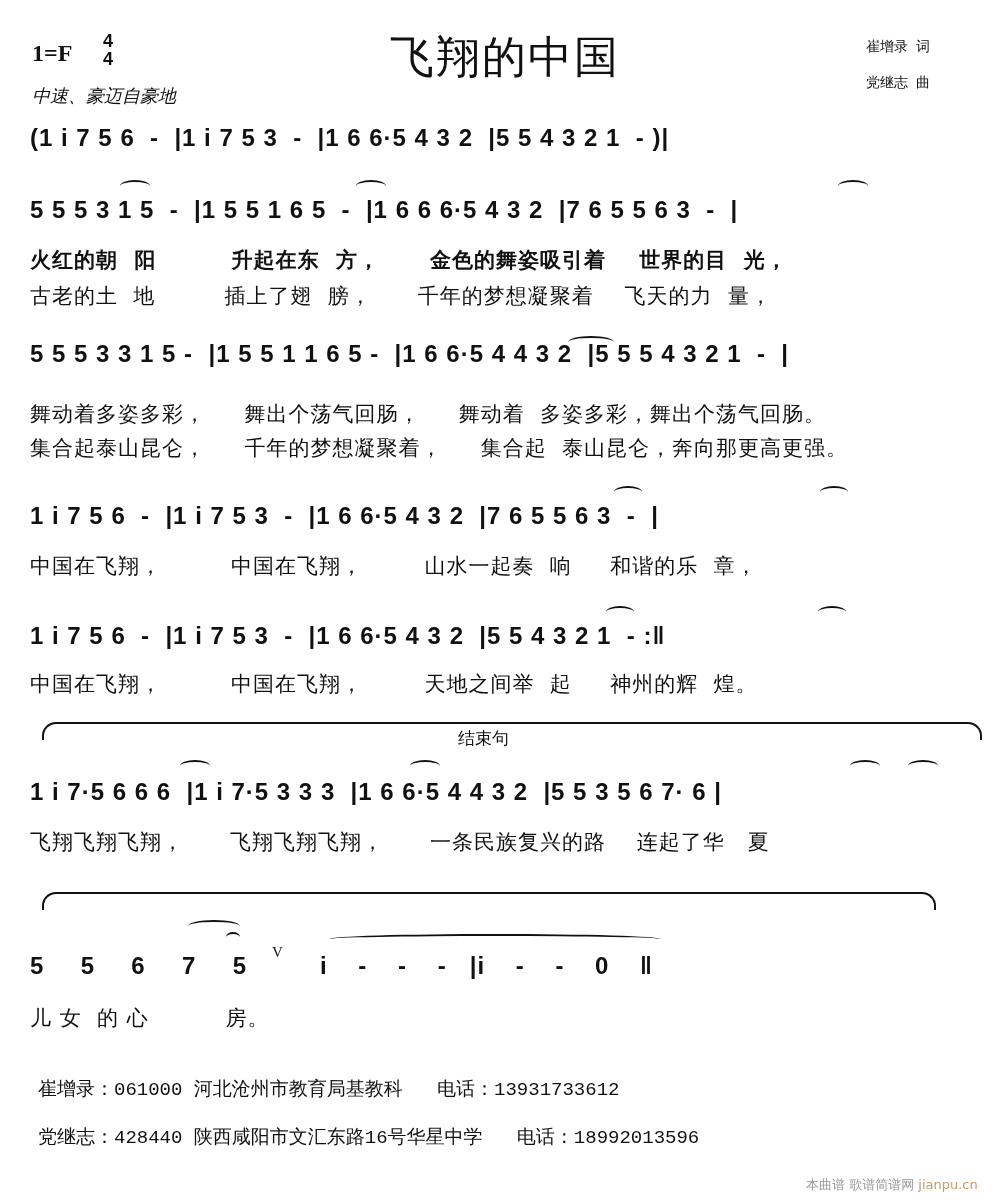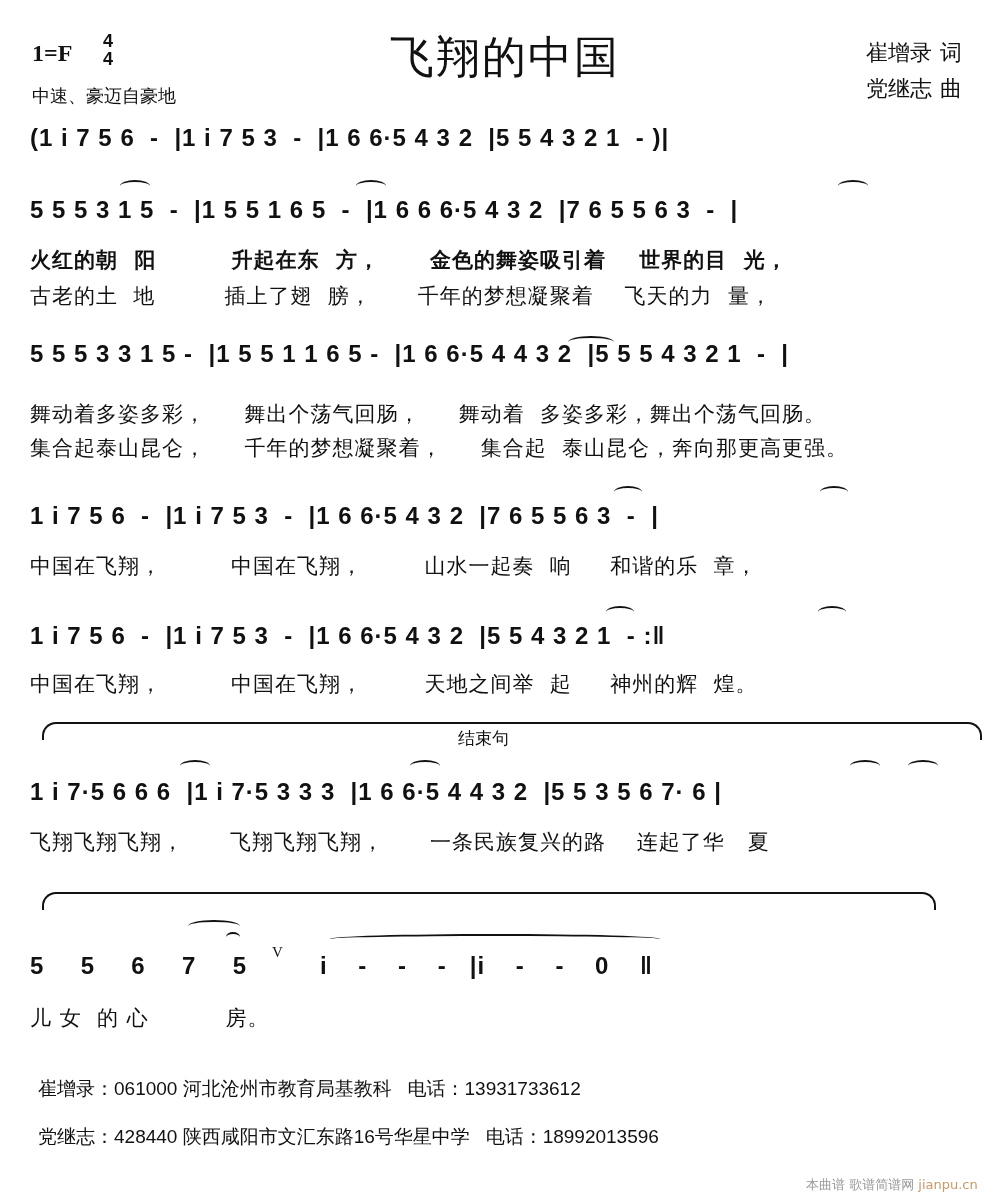--- a/index.html
+++ b/index.html
@@ -2,30 +2,30 @@
 <html><head>
   <meta charset="utf-8">
   <style>
     html, body { margin: 0; padding: 0; background: #ffffff; }
     body { width: 1000px; height: 1204px; position: relative; overflow: hidden; color: #111; font-family: "DejaVu Sans", sans-serif; }
     .abs { position: absolute; }
     .title { left: 390px; top: 28px; font-family: "DejaVu Serif", serif; font-size: 44px; letter-spacing: 2px; color: #111; }
     .key { left: 32px; top: 40px; font-family: "Liberation Serif", serif; font-size: 24px; font-weight: bold; }
     .ts { left: 100px; top: 32px; font-family: "Liberation Sans", sans-serif; font-weight: bold; font-size: 18px; line-height: 18px; text-align: center; width: 16px; }
     .ts .line { display:block; }
-    .tempo { left: 32px; top: 84px; font-size: 18px; }
-    .credit { font-size: 22px; }
+    .tempo { left: 32px; top: 84px; font-size: 18px; font-style: italic; }
+    .credit { font-size: 14px; }
     .credit .role { margin-left: 8px; }
     .row { position: absolute; left: 30px; width: 950px; height: 40px; }
     .notes { position: absolute; top: 0; left: 0; height: 40px; font-family: "Liberation Sans", sans-serif; font-weight: bold; font-size: 24px; white-space: pre; letter-spacing: 1px; }
     .lyric { position: absolute; left: 30px; font-size: 21px; white-space: pre; letter-spacing: 1px; }
     .ending-bracket { position: absolute; left: 42px; width: 936px; height: 16px; border-top: 2px solid #111; border-left: 2px solid #111; border-right: 2px solid #111; border-radius: 14px 14px 0 0; }
     .ending-label { position: absolute; left: 458px; top: 727px; font-size: 17px; }
     .slur { position: absolute; border-top: 2px solid #111; border-radius: 50% 50% 0 0; height: 10px; }
-    .contact { position: absolute; left: 38px; font-size: 19px; font-family: Liberation Sans, sans-serif; white-space: pre; }
+    .contact { position: absolute; left: 38px; font-size: 19px; font-family: Liberation Mono, monospace; white-space: pre; }
     .watermark { position: absolute; left: 806px; top: 1176px; font-size: 13px; color: #999; }
     .watermark .site { color: #c96; }
     .breath { position: absolute; left: 272px; top: 944px; font-family: "Liberation Serif", serif; font-size: 15px; }
   </style>
 </head>
 <body>
 
 <div class="abs key">1=F</div>
 <div class="abs ts">
   <span class="line">4</span>

